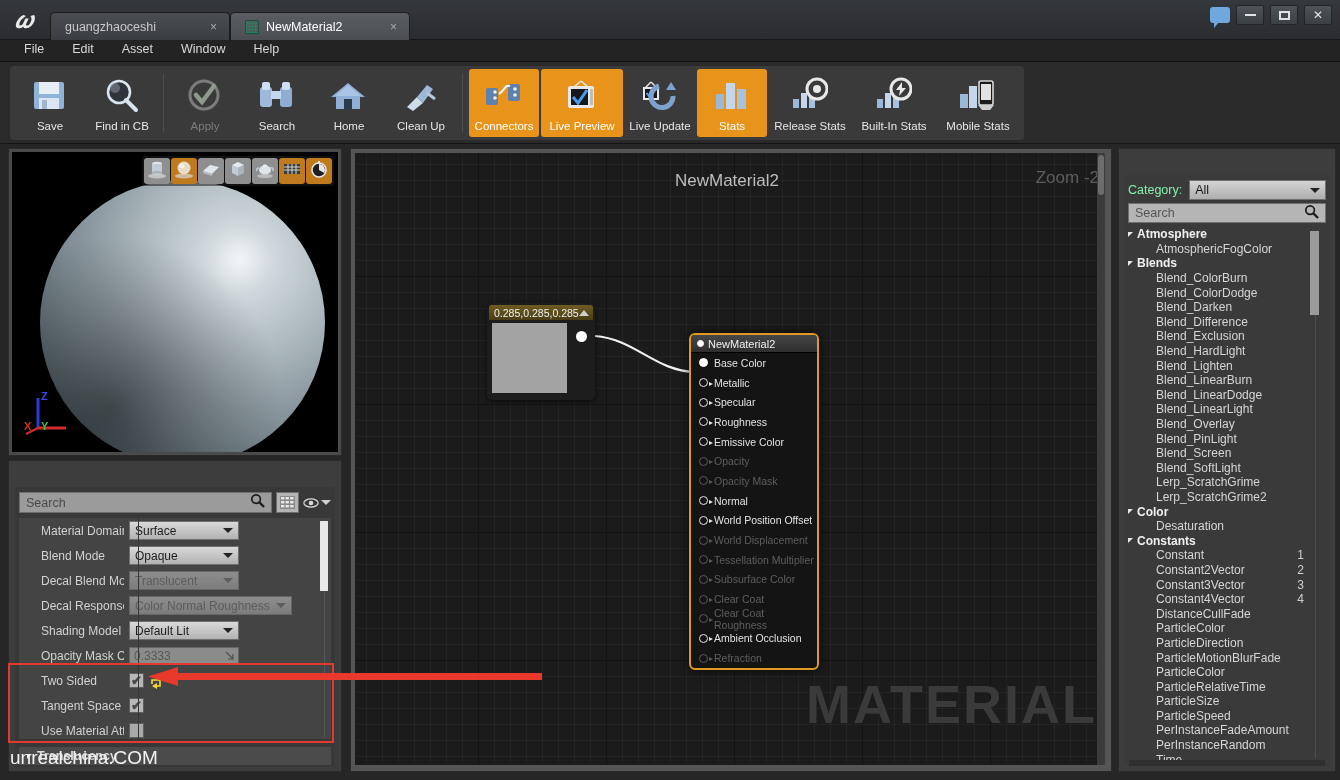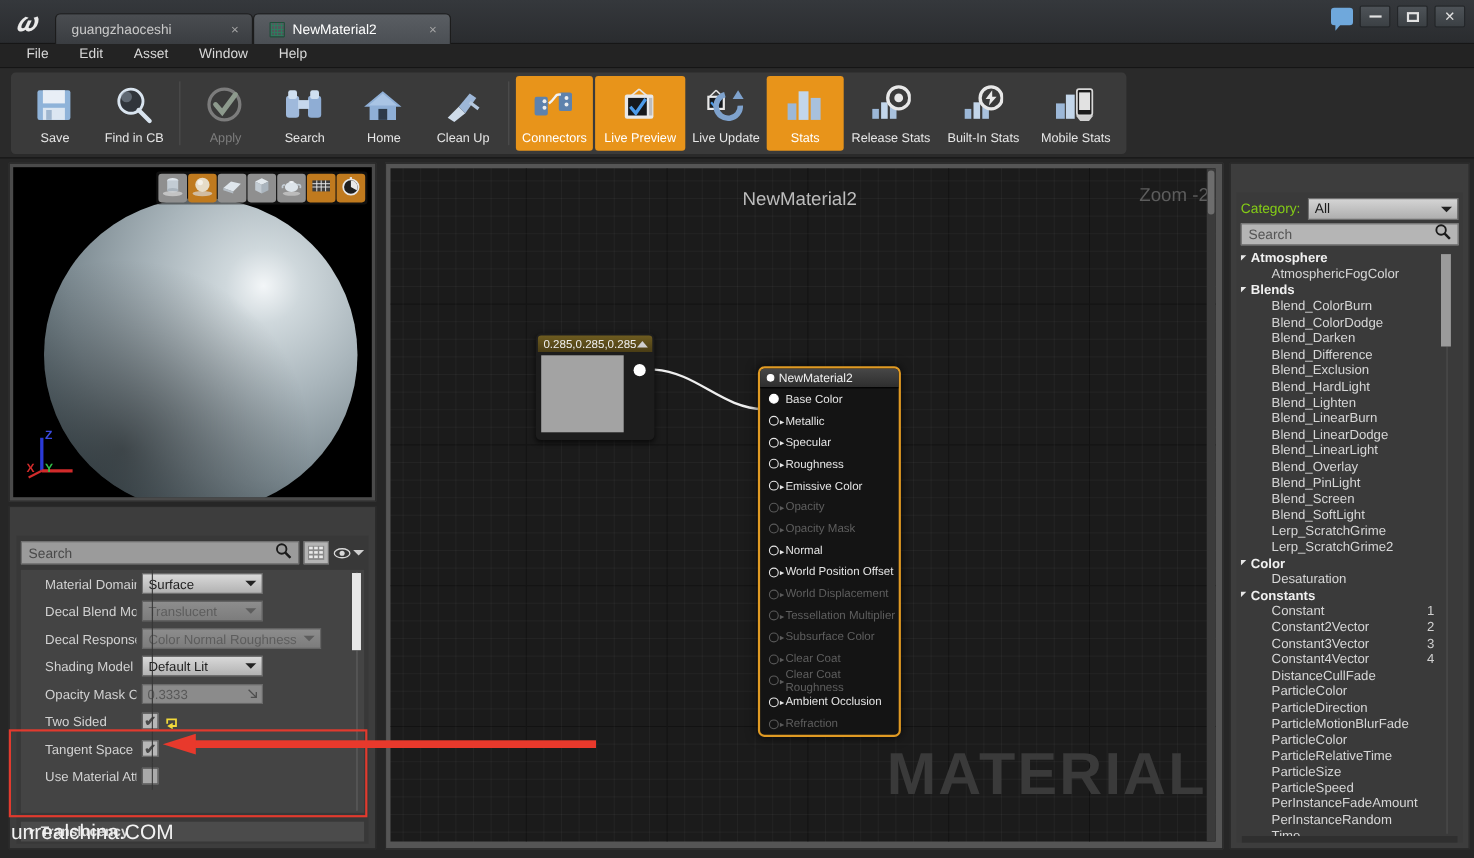--- a/index.html
+++ b/index.html
@@ -234,21 +234,21 @@
   .nm-row.dis .pin{ border-color:#5a5a5a; }
   .nm-row.dis .pin:after{ border-left-color:#5a5a5a; }
 
   
   .palette-pane{
     position:absolute; left:1118px; top:148px; width:218px; height:624px;
     background:#3d3d3d; border:1px solid #2a2a2a;
   }
   .pal-body{ position:absolute; left:5px; right:5px; top:26px; bottom:5px; background:#3a3a3a; }
   .cat-row{ display:flex; align-items:center; gap:7px; padding:5px 4px 3px 4px; }
-  .cat-row .cat-lbl{ font-size:12.5px; color:#84cc16; }
+  .cat-row .cat-lbl{ font-size:12.5px; color:#86efac; }
   .cat-dd{
     flex:1; height:20px; background:linear-gradient(#d4d4d4,#aeaeae); border:1px solid #6f6f6f;
     display:flex; align-items:center; padding:0 5px; font-size:12.5px; color:#1a1a1a;
   }
   .pal-search{
     margin:0 4px 2px 4px; height:20px; background:#b5b5b5; border:1px solid #6f6f6f;
     display:flex; align-items:center; padding:0 6px;
   }
   .pal-search input{ flex:1; background:transparent;border:none;outline:none;font-size:12.5px;color:#2b2b2b;font-family:"Liberation Sans",sans-serif;}
   .pal-search input::placeholder{ color:#555; }
@@ -556,20 +556,30 @@
       </div>
       <div class="prop-list" id="prop-list">
         <div class="prop-scroll-track"></div>
         <div class="prop-scroll"></div>
       <div class="prop-row">
             <span class="prop-label">Material Domain</span>
             <span class="prop-sep"></span>
             <span class="prop-ctl">
               <div class="dd" style="min-width:110px">
                 <span class="ddtext">Surface</span>
+                <span class="caret"></span>
+              </div>
+            </span>
+          </div>
+          <div class="prop-row">
+            <span class="prop-label">Blend Mode</span>
+            <span class="prop-sep"></span>
+            <span class="prop-ctl">
+              <div class="dd" style="min-width:110px">
+                <span class="ddtext">Opaque</span>
                 <span class="caret"></span>
               </div>
             </span>
           </div>
           <div class="prop-row">
             <span class="prop-label">Decal Blend Mode</span>
             <span class="prop-sep"></span>
             <span class="prop-ctl">
               <div class="dd dim" style="min-width:110px">
                 <span class="ddtext">Translucent</span>

